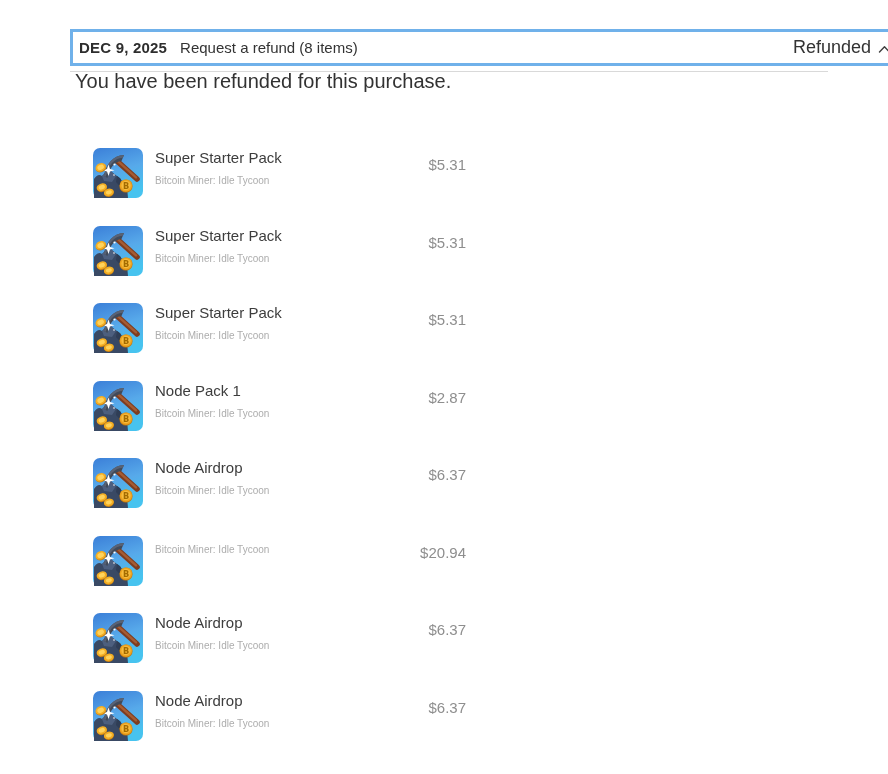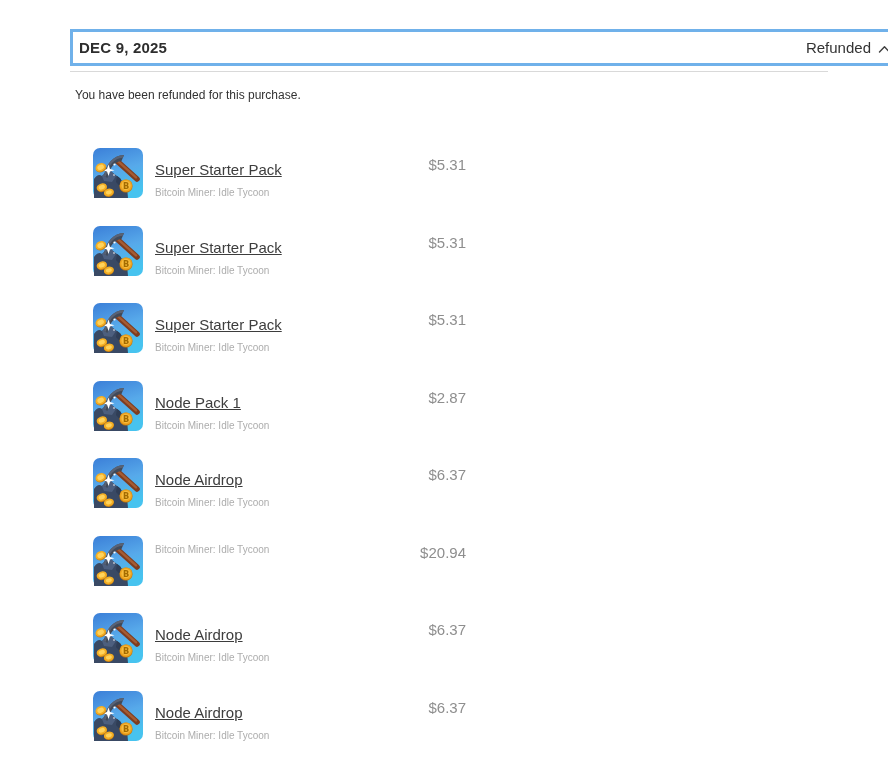--- a/index.html
+++ b/index.html
@@ -8,44 +8,45 @@
 
   
   .group-header{
     position:absolute;left:70px;top:29px;width:833px;height:37px;box-sizing:border-box;
     border:3px solid #70b1ea;background:#fff;display:flex;align-items:center;
     padding:0 9px 0 6px;cursor:pointer;
   }
   .hdr-date{font-size:15px;font-weight:bold;color:#2d2d2d;letter-spacing:.2px;white-space:nowrap;}
   .hdr-title{font-size:15px;color:#333333;margin-left:13px;white-space:nowrap;}
   .hdr-spacer{flex:1;}
-  .hdr-status{font-size:15px;color:#333333;white-space:nowrap;}
+  .hdr-status{font-size:18px;color:#333333;white-space:nowrap;}
   .chev{width:13px;height:9px;margin-left:7px;margin-top:4px;flex:none;}
 
   .divider{position:absolute;left:70px;top:71px;width:758px;height:1px;background:#d9d9d9;}
 
-  .message{position:absolute;left:75px;top:88px;margin:0;font-size:12px;color:#323232;}
+  .message{position:absolute;left:75px;top:70px;margin:0;font-size:20px;color:#323232;}
 
   .list{position:absolute;left:93px;top:148px;display:flex;flex-direction:column;}
   .row{position:relative;width:384px;height:50px;margin-bottom:27.5px;display:flex;}
   .row:last-child{margin-bottom:0;}
   .appicon{width:50px;height:50px;flex:none;}
   .appicon svg{display:block;width:50px;height:50px;}
   .row-text{margin-left:12px;min-width:0;}
-  .item-title{font-size:15px;line-height:19px;color:#3d3d3d;margin-top:12px;white-space:nowrap;text-decoration:underline;}
+  .item-title{font-size:15px;line-height:19px;color:#3d3d3d;margin-top:0;white-space:nowrap;}
   .item-app{font-size:10px;line-height:19px;color:#adadad;margin-top:4px;white-space:nowrap;}
   .item-price{position:absolute;right:11px;top:8px;font-size:15px;color:#8e8e8e;white-space:nowrap;}
 </style>
 </head>
 <body>
 
 <div class="page">
 
   <div class="group-header">
     <span class="hdr-date">DEC 9, 2025</span>
+    <span class="hdr-title">Request a refund (8 items)</span>
     <span class="hdr-spacer"></span>
     <span class="hdr-status">Refunded</span>
     <svg class="chev" viewBox="0 0 13 9">
       <path d="M1.5 7 L6.5 1.8 L11.5 7" fill="none" stroke="#3f3f3f" stroke-width="1.4" stroke-linecap="round" stroke-linejoin="round"></path>
     </svg>
   </div>
 
   <div class="divider"></div>
 
   <p class="message">You have been refunded for this purchase.</p>

